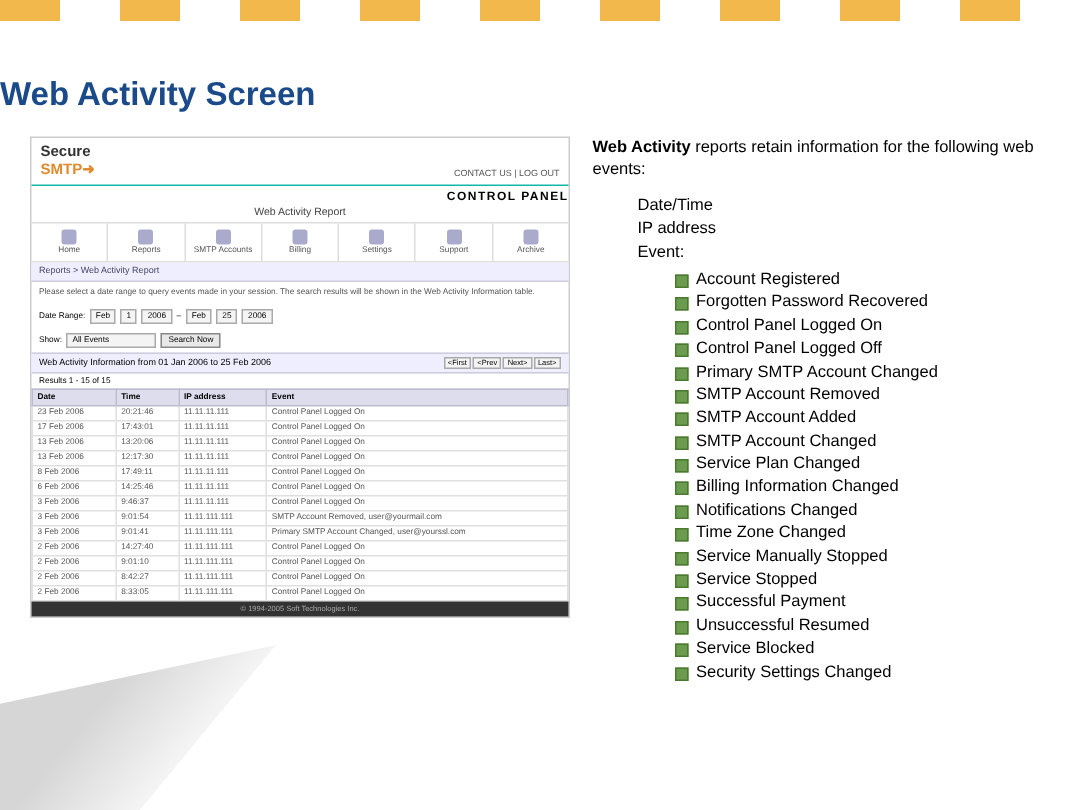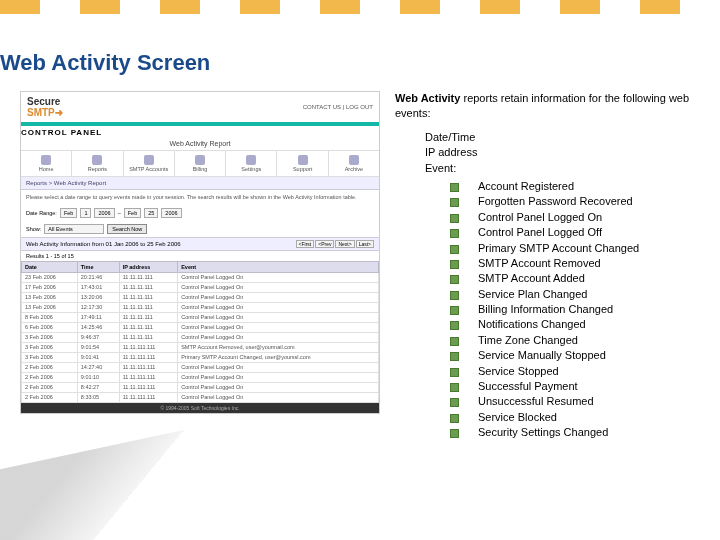--- a/index.html
+++ b/index.html
@@ -9,29 +9,29 @@
   .stripes span:nth-child(odd) { background: #f2b84b; }
   .stripes span:nth-child(even) { background: #fff; }
   .title { font-family: 'Trebuchet MS', sans-serif; font-size: 22px; font-weight: bold; color: #1a4a8a; margin-top: 50px; margin-bottom: 15px; }
   .content { display: flex; padding: 0 20px; }
   .panel-col { width: 360px; }
   .text-col { flex: 1; padding-left: 15px; font-size: 11px; line-height: 1.4; }
   .intro { margin-bottom: 8px; }
   .intro b { font-weight: bold; }
   .fields { padding-left: 30px; margin-bottom: 3px; }
   .events { padding-left: 55px; }
-  .events li { list-style: none; position: relative; padding-left: 28px; line-height: 1.4; }
+  .events li { list-style: none; position: relative; padding-left: 14px; line-height: 1.4; }
   .events li::before { content: ''; position: absolute; left: 0; top: 4px; width: 7px; height: 7px; background: #6b9b4f; border: 1px solid #4a7a2f; }
   
   .panel { border: 1px solid #ccc; font-size: 7px; background: #fff; }
-  .phead { display: flex; align-items: center; justify-content: space-between; padding: 4px 6px; border-bottom: 4px solid #14b8a6; }
+  .phead { display: flex; align-items: flex-end; justify-content: space-between; padding: 4px 6px; border-bottom: 1px solid #14b8a6; }
   .logo { font-weight: bold; font-size: 10px; color: #333; }
   .logo .orange { color: #e08a2e; }
   .plinks { font-size: 6px; color: #555; }
-  .cp-title { text-align: left; font-weight: bold; font-size: 8px; padding: 2px 0; letter-spacing: 1px; }
+  .cp-title { text-align: right; font-weight: bold; font-size: 8px; padding: 2px 0; letter-spacing: 1px; }
   .cp-sub { text-align: center; font-size: 7px; padding: 1px 0 3px; color: #444; }
   .tabs { display: flex; border-top: 1px solid #ddd; border-bottom: 1px solid #ddd; }
   .tab { flex: 1; text-align: center; padding: 4px 1px; font-size: 5.5px; border-right: 1px solid #ddd; color: #555; }
   .tab:last-child { border-right: none; }
   .tab .ticon { width: 10px; height: 10px; background: #aac; margin: 0 auto 1px; border-radius: 2px; }
   .crumbs { background: #eef; padding: 3px 5px; font-size: 6px; color: #446; border-bottom: 1px solid #ccd; }
   .note { padding: 4px 5px; font-size: 5.5px; color: #555; line-height: 1.2; }
   .filters { padding: 3px 5px; display: flex; gap: 3px; align-items: center; flex-wrap: wrap; font-size: 5.5px; }
   .sel { border: 1px solid #aaa; padding: 1px 3px; background: #f4f4f4; font-size: 5.5px; display: inline-block; }
   .btn { border: 1px solid #888; padding: 1px 4px; background: #e8e8e8; font-size: 5.5px; }
@@ -216,20 +216,21 @@
         <div>Event:</div>
       </div>
     <ul class="events" id="events">
         <li>Account Registered</li>
         <li>Forgotten Password Recovered</li>
         <li>Control Panel Logged On</li>
         <li>Control Panel Logged Off</li>
         <li>Primary SMTP Account Changed</li>
         <li>SMTP Account Removed</li>
         <li>SMTP Account Added</li>
+        <li>SMTP Account Changed</li>
         <li>Service Plan Changed</li>
         <li>Billing Information Changed</li>
         <li>Notifications Changed</li>
         <li>Time Zone Changed</li>
         <li>Service Manually Stopped</li>
         <li>Service Stopped</li>
         <li>Successful Payment</li>
         <li>Unsuccessful Resumed</li>
         <li>Service Blocked</li>
         <li>Security Settings Changed</li>

